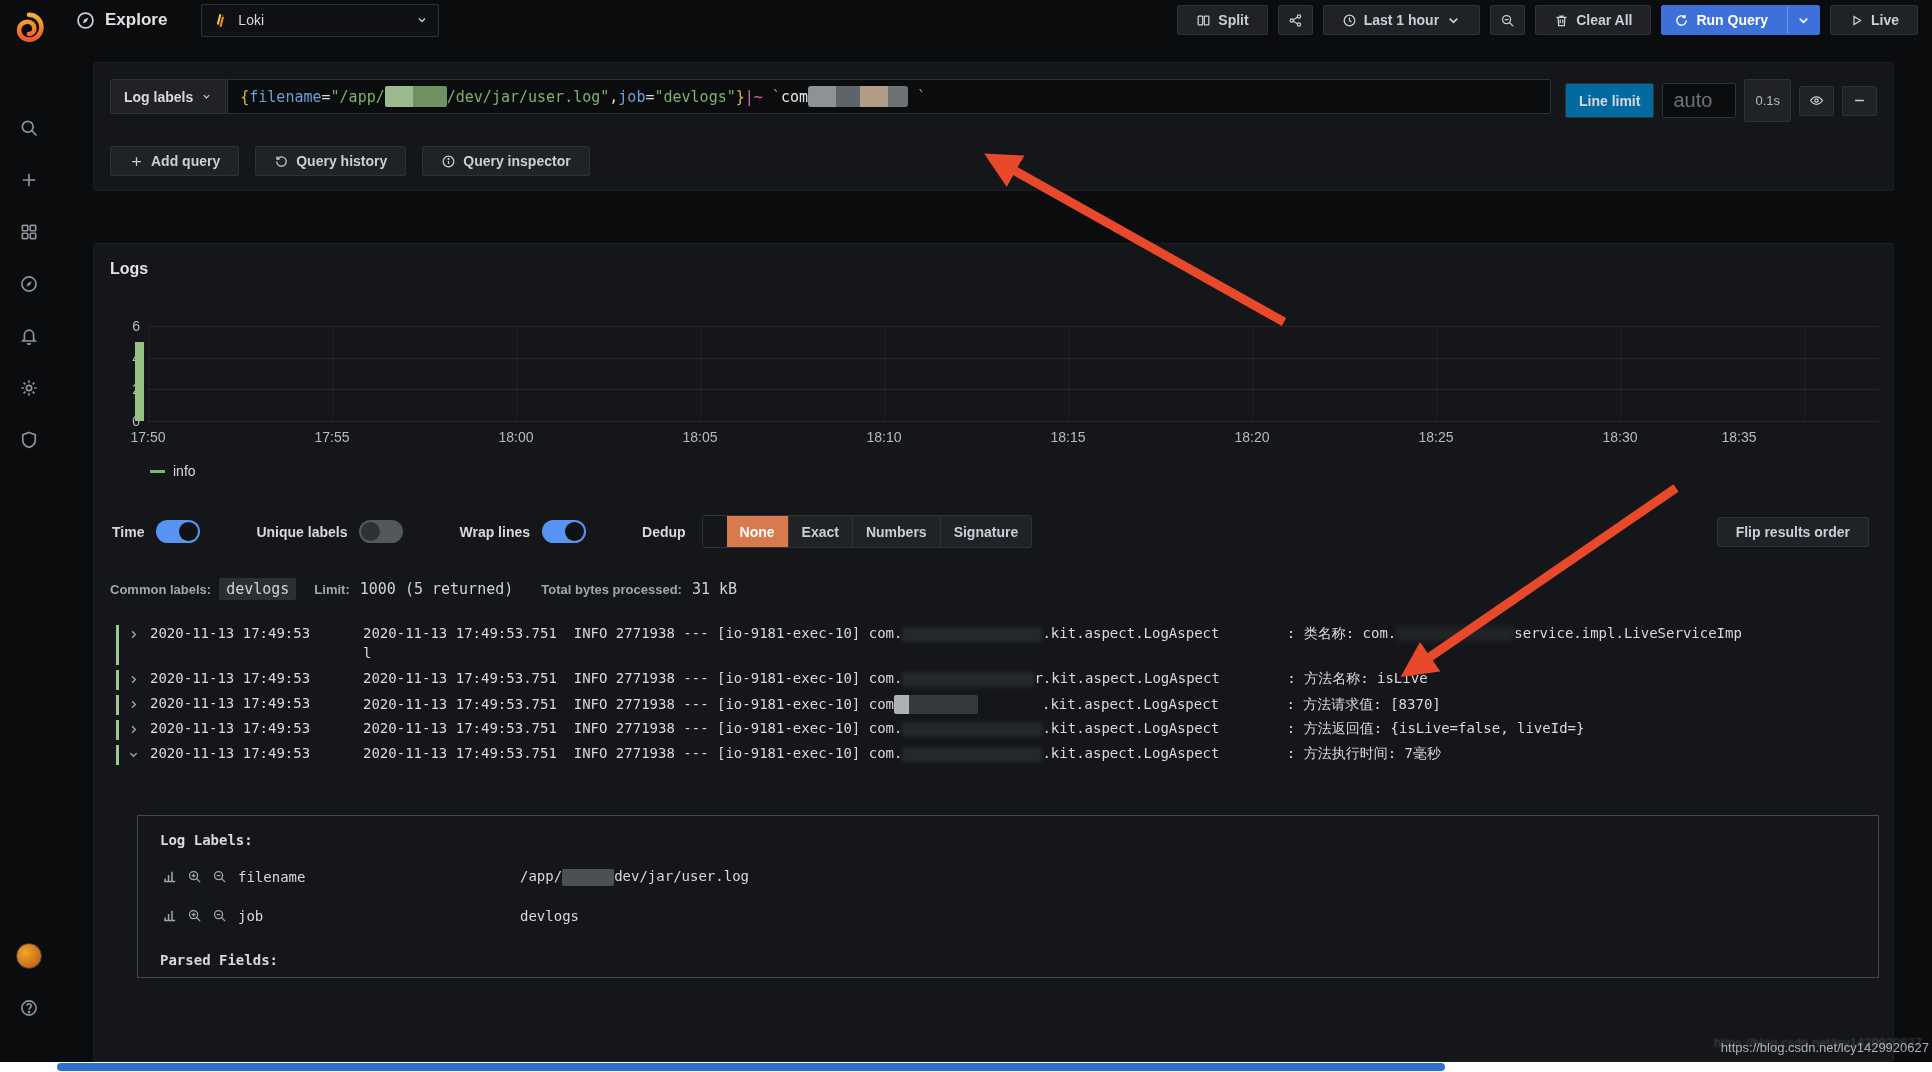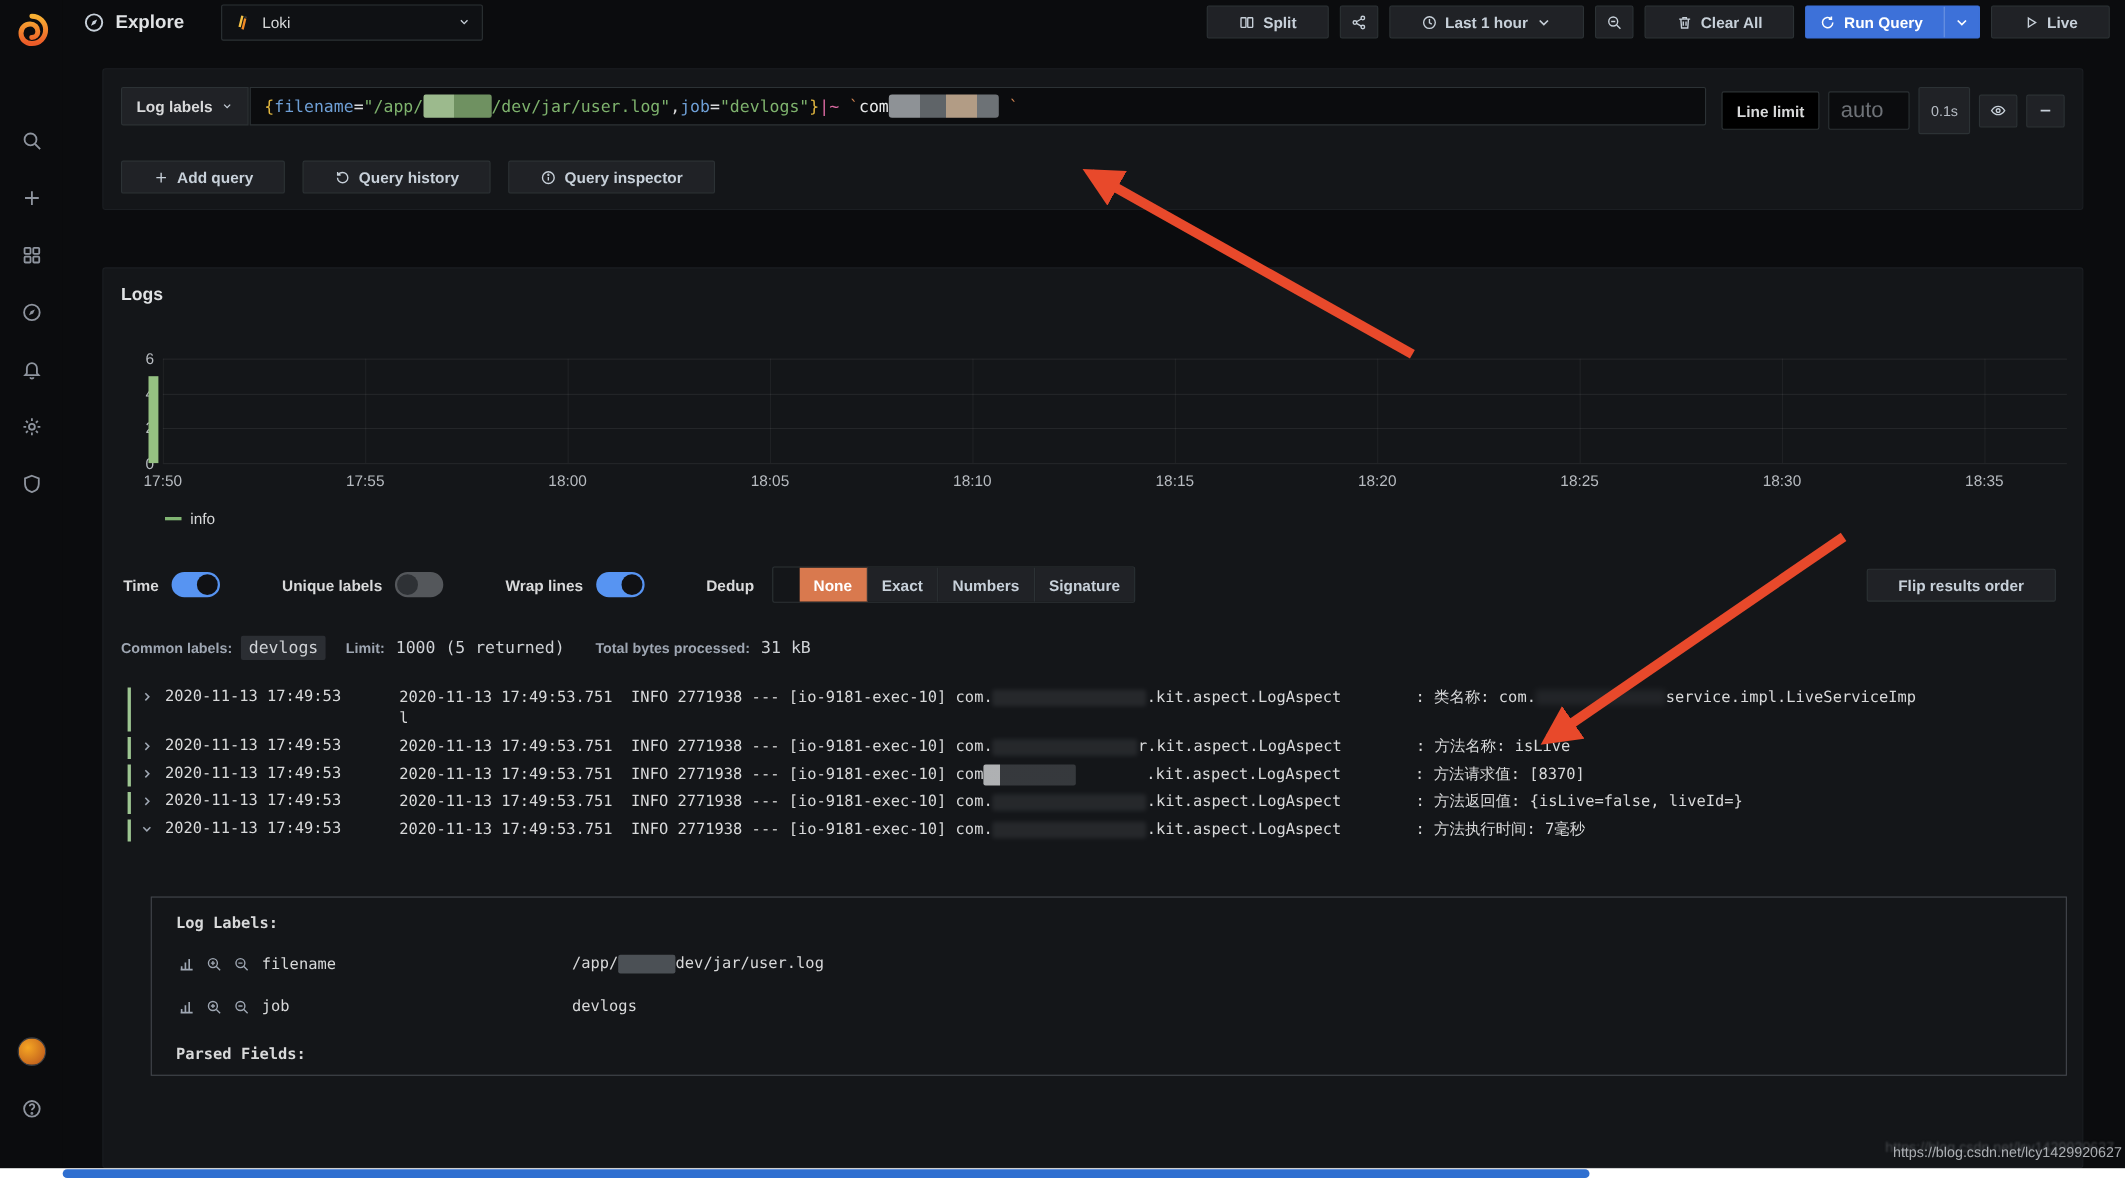--- a/index.html
+++ b/index.html
@@ -20,34 +20,34 @@
   .side-bottom { position:absolute; bottom:28px; left:0; width:57px; }
   .avatar { width:26px; height:26px; border-radius:50%; background:radial-gradient(circle at 35% 35%, #f5a623, #c96a1e 70%, #8c4a12); border:1px solid #3a3d42; }
 
   
   .topbar { position:absolute; left:57px; top:0; right:0; height:40px; display:flex; align-items:center; padding:0 14px 0 18px; background:#0b0c0e; z-index:4; }
   .explore-title { display:flex; align-items:center; gap:9px; font-size:17px; font-weight:700; color:#e0e2e4; }
   .explore-title svg { width:21px; height:21px; color:#c7d0d9; }
   .ds-picker { margin-left:34px; width:238px; height:33px; border:1px solid #2c3235; border-radius:2px; background:#0f1114; display:flex; align-items:center; padding:0 10px; gap:9px; cursor:pointer; }
   .ds-picker .lbl { flex:1; font-size:14px; color:#d8d9da; }
   .tb-right { margin-left:auto; display:flex; align-items:center; gap:10px; }
-  .btn { height:30px; display:inline-flex; align-items:center; gap:7px; padding:0 28px; background:#202226; border:1px solid #2c3235; border-radius:2px; color:#c7d0d9; font-size:14px; font-weight:700; cursor:pointer; white-space:nowrap; }
+  .btn { height:30px; display:inline-flex; align-items:center; gap:7px; padding:0 18px; background:#202226; border:1px solid #2c3235; border-radius:2px; color:#c7d0d9; font-size:14px; font-weight:700; cursor:pointer; white-space:nowrap; }
   .btn svg { width:15px; height:15px; }
   .btn.icon-only { padding:0 9px; }
   .btn-primary { background:#3d71d9; border-color:#3d71d9; color:#fff; padding:0; overflow:hidden; }
   .btn-primary .main { display:flex; align-items:center; gap:7px; padding:0 12px; height:100%; }
   .btn-primary .caret { display:flex; align-items:center; padding:0 8px; height:100%; border-left:1px solid rgba(255,255,255,.25); }
 
   
   .query-panel { position:absolute; left:93px; top:62px; width:1801px; background:#141619; border:1px solid #1b1e22; border-radius:3px; padding:16px 16px 14px 16px; }
   .query-row { display:flex; align-items:stretch; gap:0; }
   .loglabels-btn { height:35px; display:flex; align-items:center; gap:8px; padding:0 13px; background:#202226; border:1px solid #2c3235; border-radius:2px 0 0 2px; font-weight:700; color:#d8d9da; cursor:pointer; }
   .query-field { flex:1; height:35px; margin-left:1px; background:#0b0c0e; border:1px solid #2c3235; border-radius:0 2px 2px 0; display:flex; align-items:center; padding:0 12px; font-size:15px; white-space:pre; overflow:hidden; cursor:text; }
   .query-right { display:flex; align-items:center; margin-left:14px; gap:8px; }
-  .linelimit-lbl { height:35px; display:flex; align-items:center; padding:0 13px; background:#000000; border:1px solid #2c3235; border-radius:2px; font-weight:700; }
+  .linelimit-lbl { height:35px; display:flex; align-items:center; padding:0 13px; background:#0369a1; border:1px solid #2c3235; border-radius:2px; font-weight:700; }
   .auto-input { width:74px; height:35px; background:#0b0c0e; border:1px solid #2c3235; border-radius:2px; color:#d8d9da; padding:0 10px; font-size:20px; }
   .auto-input::placeholder { color:#6e7277; }
   .small-badge { height:43px; display:flex; align-items:center; padding:0 10px; background:#202226; border:1px solid #2c3235; border-radius:2px; color:#b6bcc4; font-size:13px; }
   .query-actions { display:flex; gap:16px; margin-top:24px; }
 
   
   .redact { display:inline-block; vertical-align:middle; height:19px; border-radius:2px; }
   .greenBlock { background:linear-gradient(90deg,#9cba8d 0 45%, #6f9161 45%); height:21px; }
   .tanBlob { background:linear-gradient(90deg,#8e9296 0 28%, #5f6468 28% 52%, #b29c85 52% 80%, #6d7276 80%); height:21px; border-radius:3px; }
   .blurGray { background:#55585c; opacity:.28; filter:blur(2px); height:15px; }
@@ -337,21 +337,21 @@
       <div class="xlab" style="left: 736px;">18:10</div>
       <div class="vline" style="left: 920px;"></div>
       <div class="xlab" style="left: 920px;">18:15</div>
       <div class="vline" style="left: 1104px;"></div>
       <div class="xlab" style="left: 1104px;">18:20</div>
       <div class="vline" style="left: 1288px;"></div>
       <div class="xlab" style="left: 1288px;">18:25</div>
       <div class="vline" style="left: 1472px;"></div>
       <div class="xlab" style="left: 1472px;">18:30</div>
       <div class="vline" style="left: 1656px;"></div>
-      <div class="xlab" style="left: 1656px;">18:35</div>
+      <div class="xlab" style="left: 1591px;">18:35</div>
       <div class="bar" style="left: -13px; height: 79.1667px; background: rgb(149, 193, 130);"></div>
     </div>
 
   <div class="legend">
     <span class="dash" style="background: rgb(129, 181, 115);"></span>
     <span>info</span>
   </div>
 
   <div class="opts-row">
     <div class="opt">

